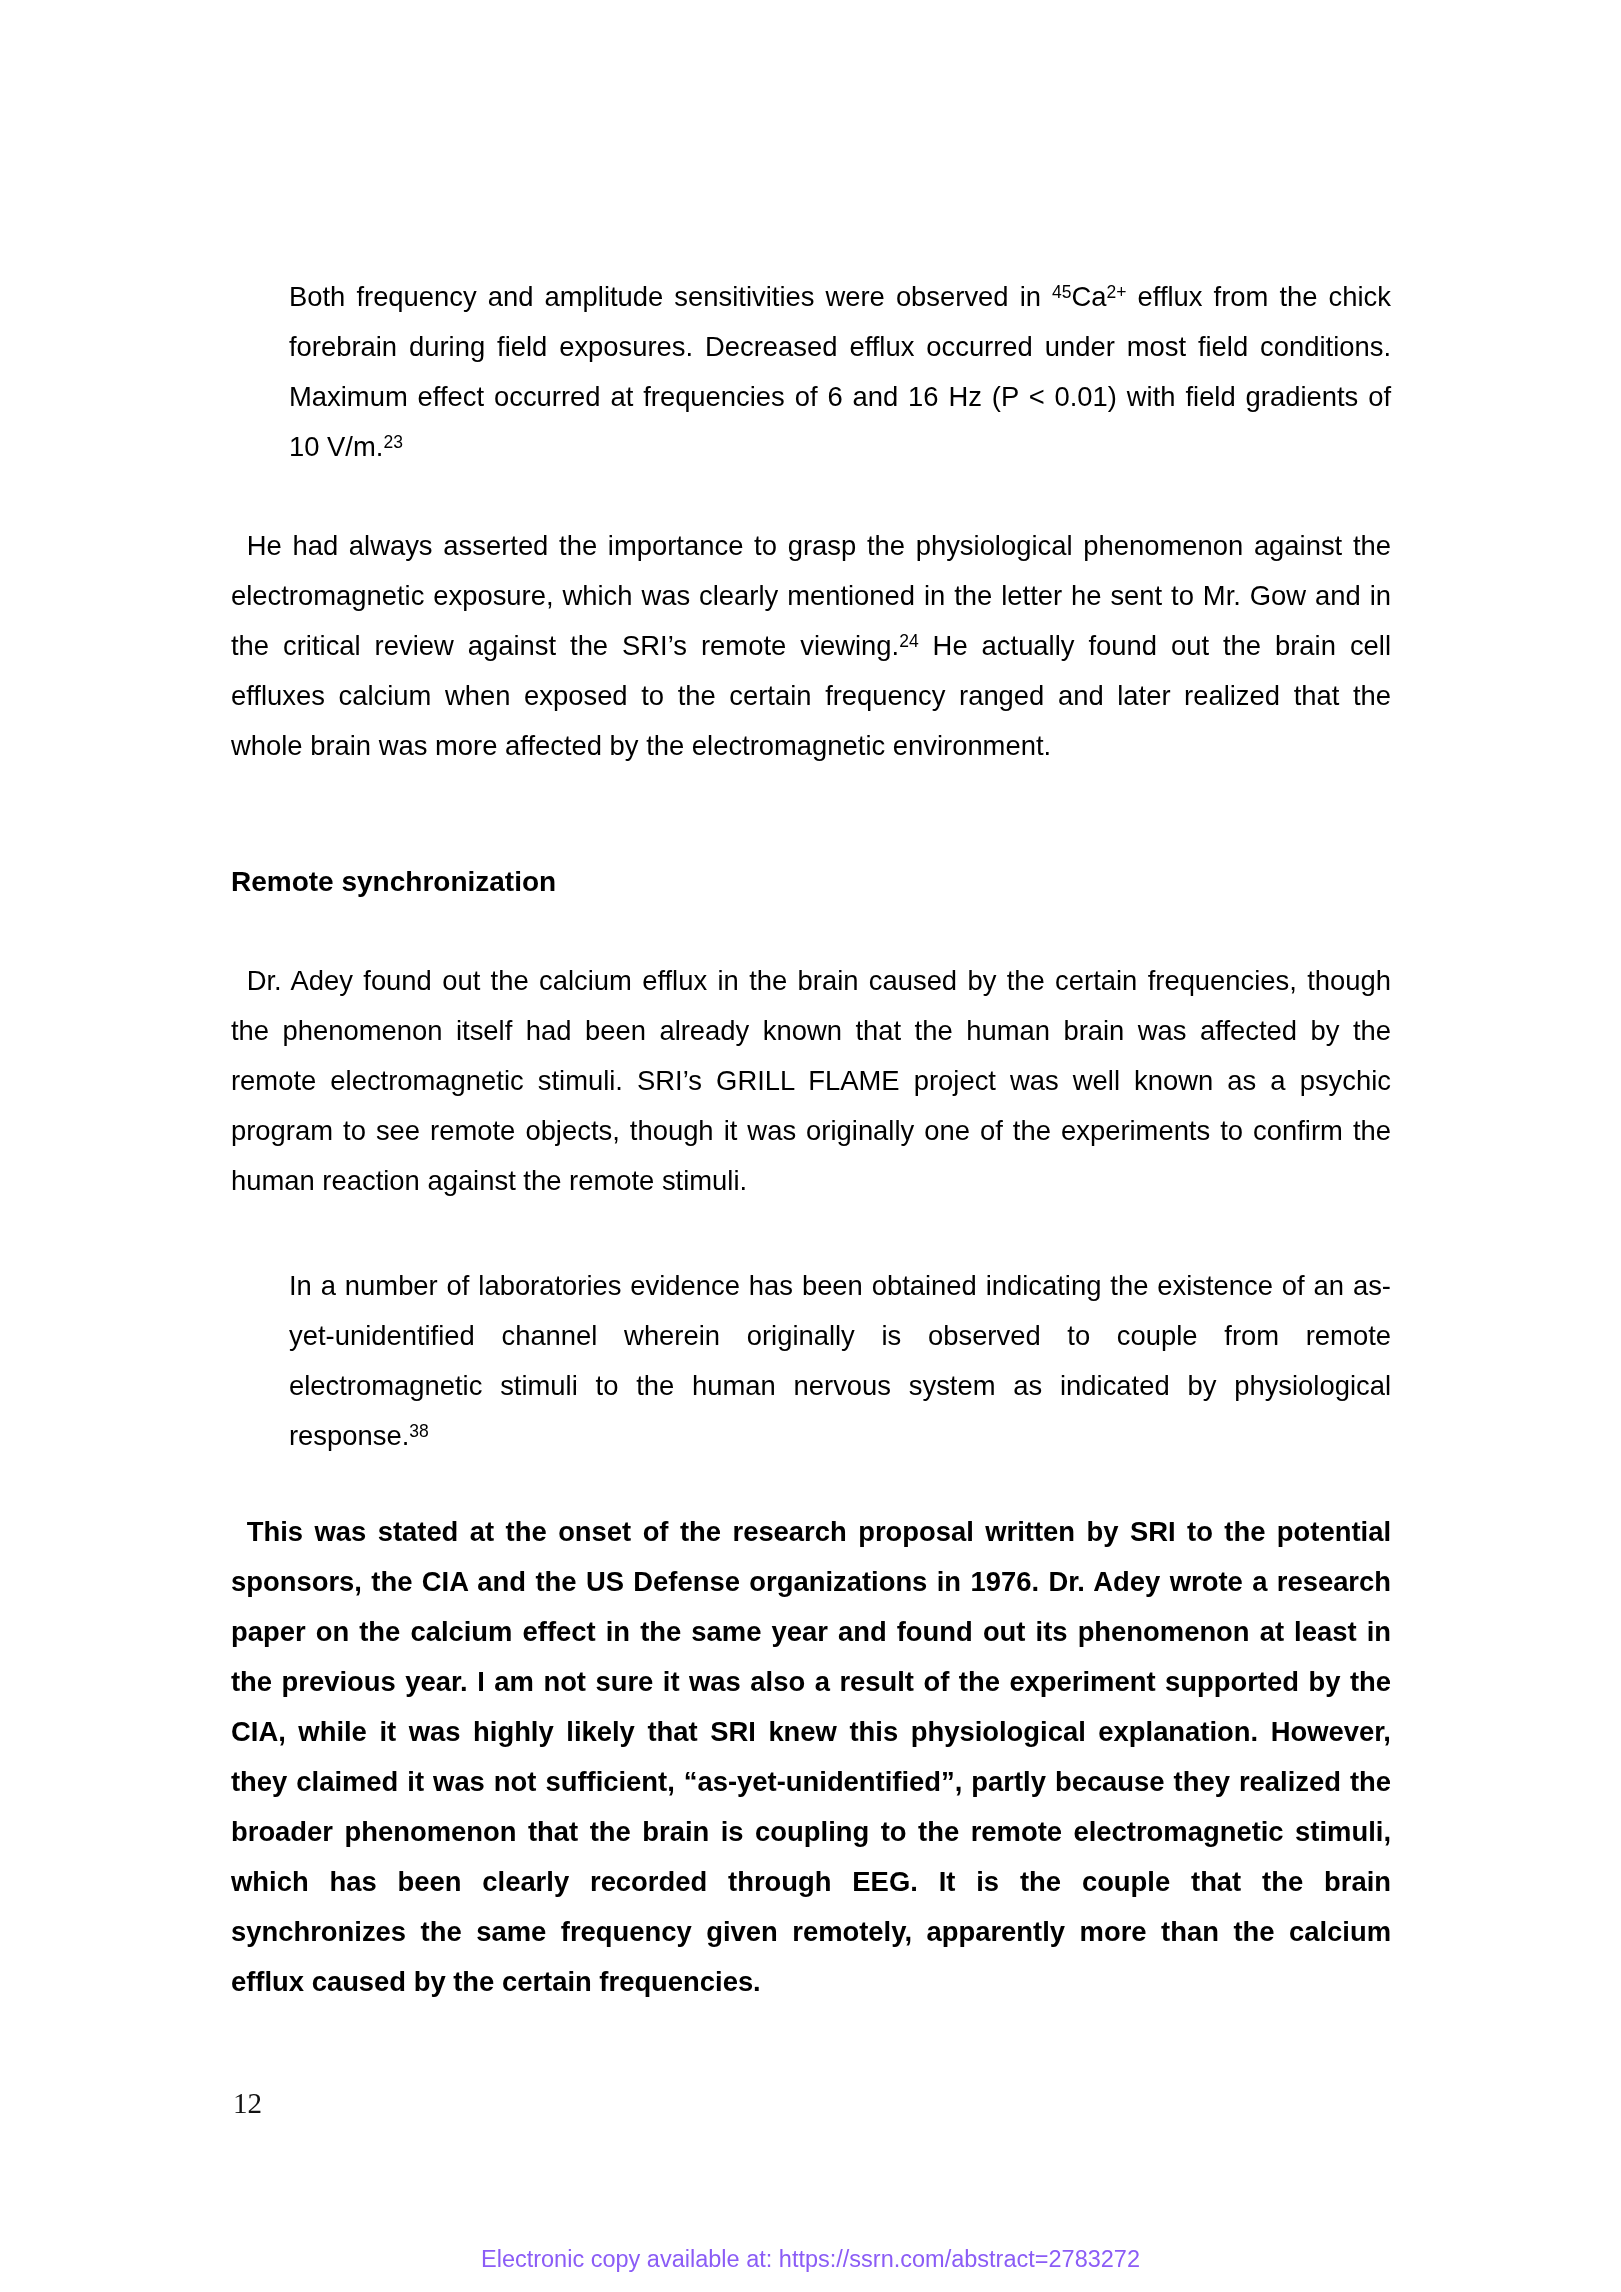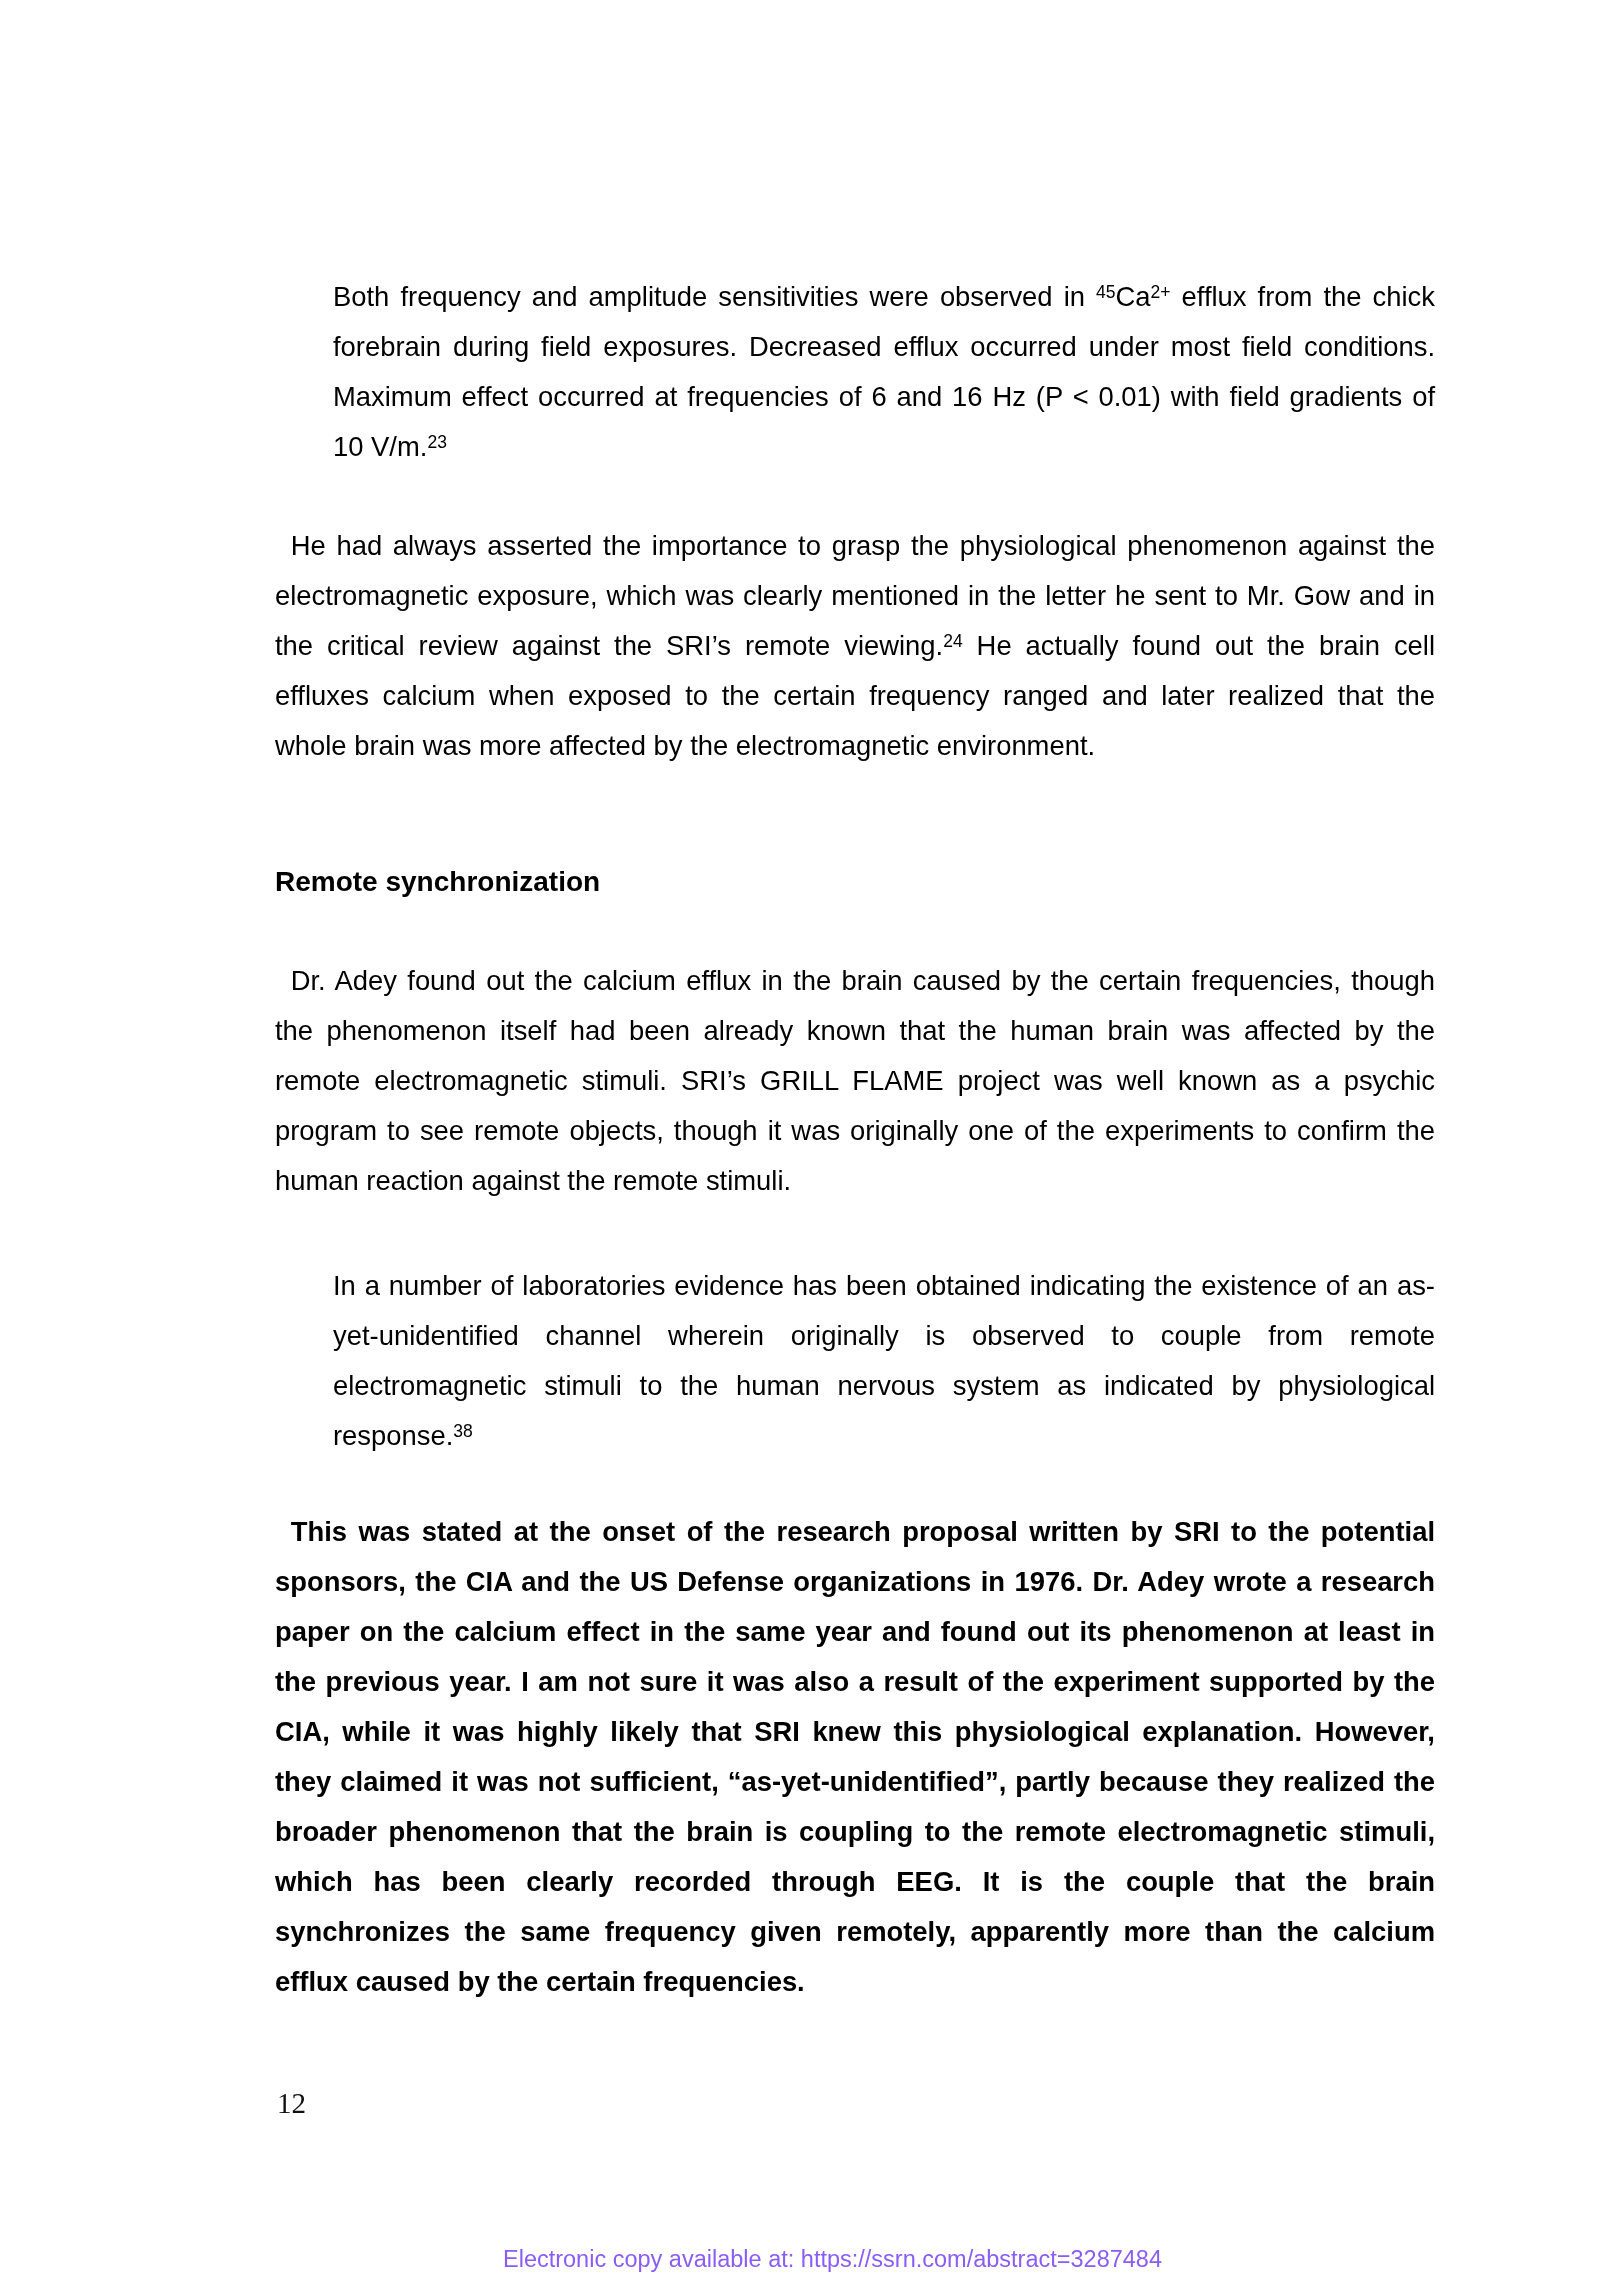--- a/index.html
+++ b/index.html
@@ -9,21 +9,20 @@
     background: #ffffff;
     color: #000000;
     font-family: "Liberation Sans", "DejaVu Sans", sans-serif;
     position: relative;
     overflow: hidden;
   }
   .page {
     position: absolute;
     inset: 0;
     background: #ffffff;
-    margin-left: 44px;
   }
   .content {
     position: absolute;
     left: 231px;
     top: 272px;
     width: 1160px;
     font-size: 27.4px;
     line-height: 50px;
     text-align: justify;
   }
@@ -91,17 +90,17 @@
 
     <p class="block quote" id="blockquote2"><span>In a number of laboratories evidence has been obtained indicating the existence of an as-yet-unidentified channel wherein originally is observed to couple from remote electromagnetic stimuli to the human nervous system as indicated by physiological response.</span><sup>38</sup></p>
 
     <p class="block para" id="para3"><span>This was stated at the onset of the research proposal written by SRI to the potential sponsors, the CIA and the US Defense organizations in 1976. Dr. Adey wrote a research paper on the calcium effect in the same year and found out its phenomenon at least in the previous year. I am not sure it was also a result of the experiment supported by the CIA, while it was highly likely that SRI knew this physiological explanation. However, they claimed it was not sufficient, “as-yet-unidentified”, partly because they realized the broader phenomenon that the brain is coupling to the remote electromagnetic stimuli, which has been clearly recorded through EEG. It is the couple that the brain synchronizes the same frequency given remotely, apparently more than the calcium efflux caused by the certain frequencies.</span></p>
 
   </div>
 
   <div class="page-number">12</div>
 
   <div class="footer">
-    <span>Electronic copy available at: </span><span>https://ssrn.com/abstract=3287484</span>
+    <span>Electronic copy available at: </span><span>https://ssrn.com/abstract=2783272</span>
   </div>
 
 </div>
 
 
 </body></html>

